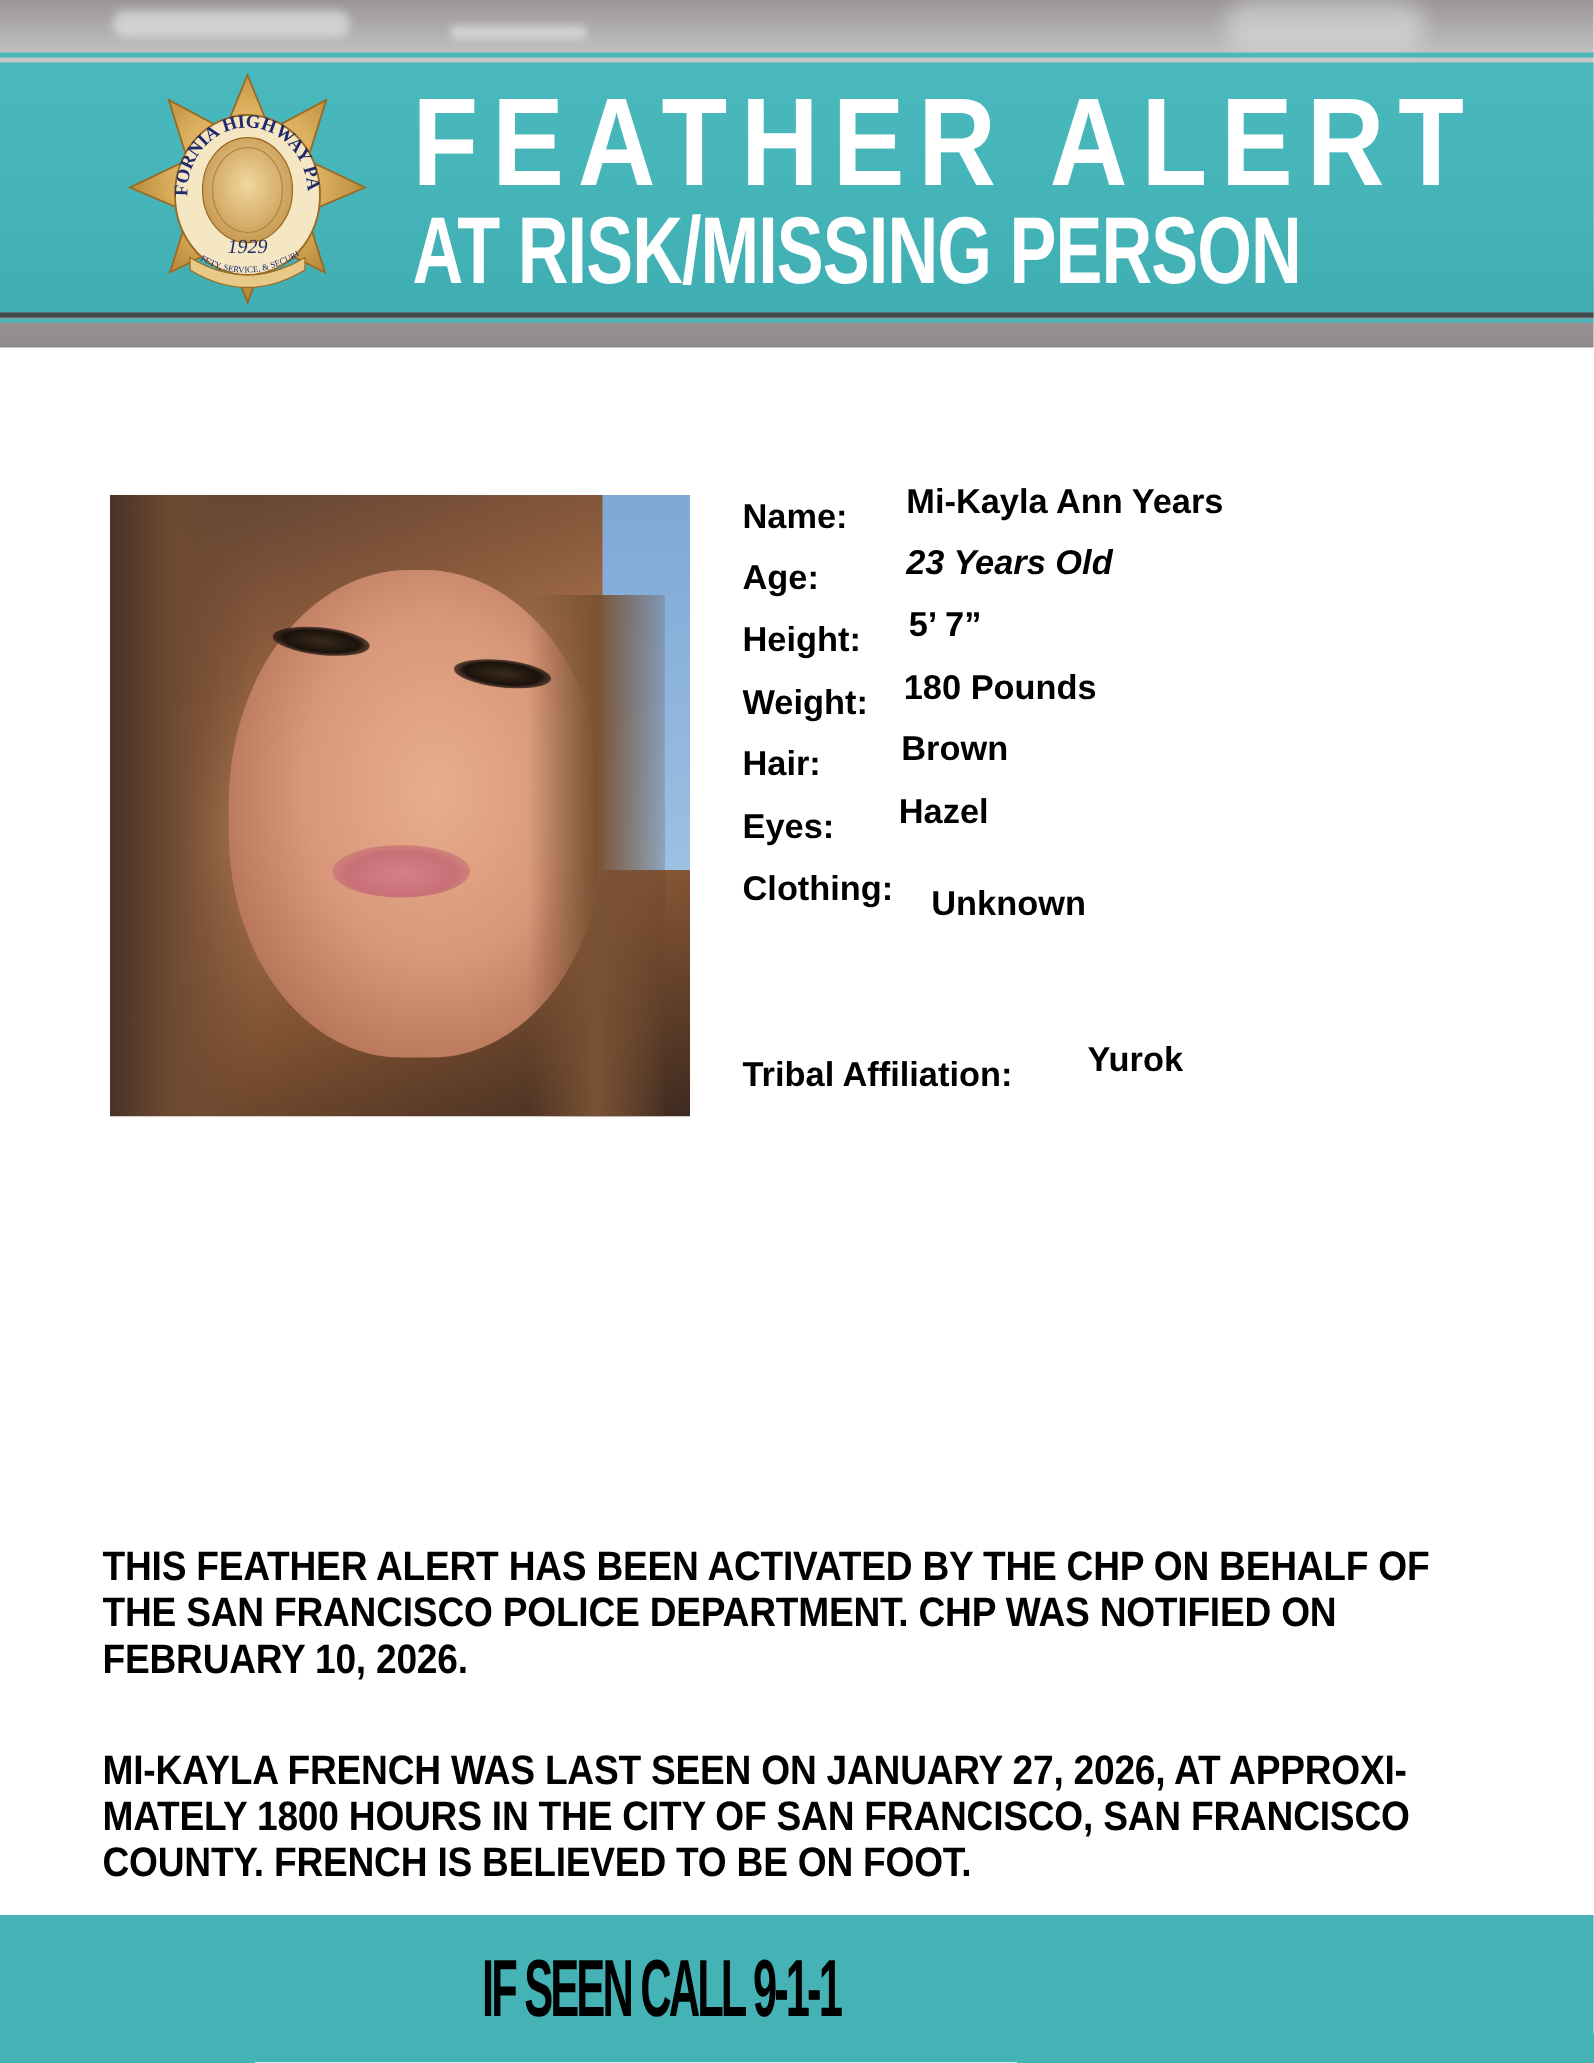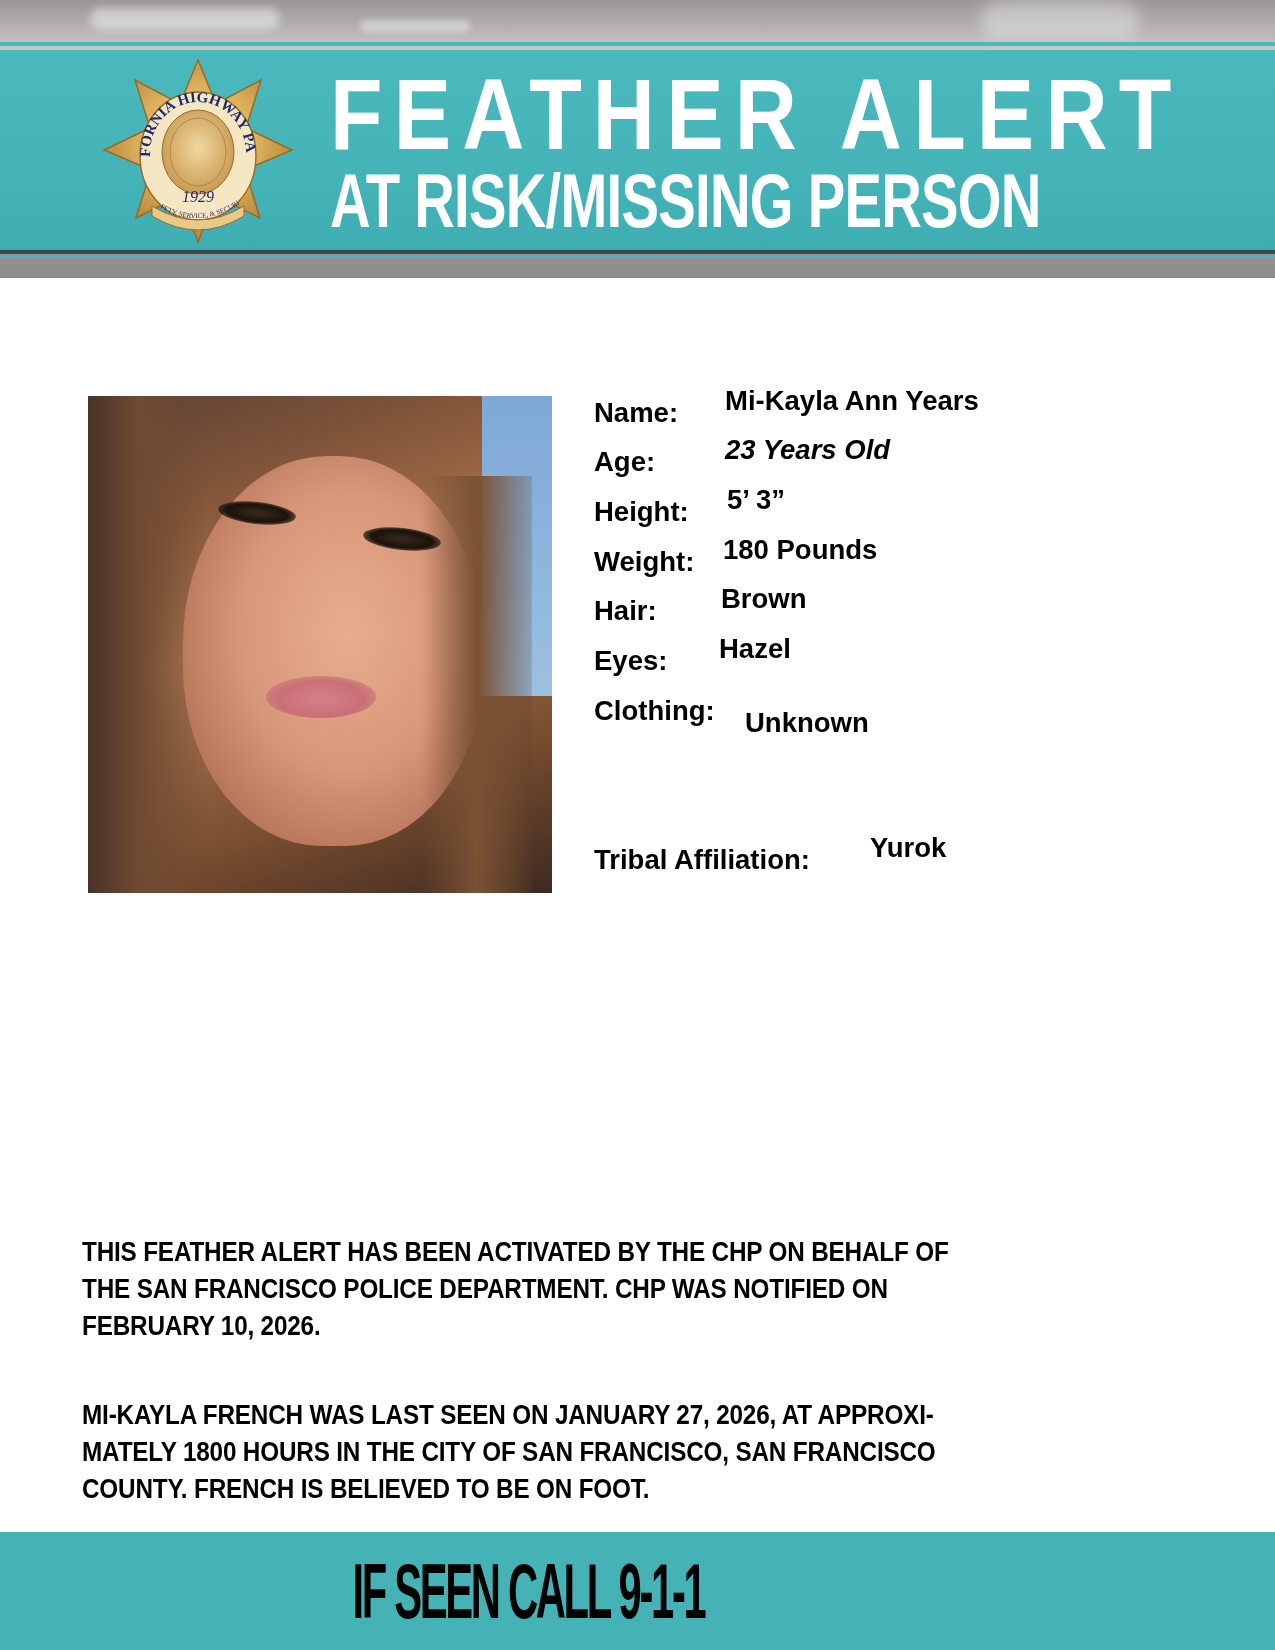--- a/index.html
+++ b/index.html
@@ -56,33 +56,33 @@
   .info-row {
     position:absolute; left:0; height:30px; white-space:nowrap;
     font-weight:700; font-size:27.5px; line-height:30px; color:#000;
   }
   .info-row .lbl, .info-row .val { position:absolute; top:0; }
   .info-row .lbl { left:0;margin-top:12px; }
 
   
   .para {
     position:absolute; left:82px; width:1100px;
-    font-weight:700; font-size:27px; line-height:37px; color:#000;
+    font-weight:700; font-size:33px; line-height:37px; color:#000;
     letter-spacing:-0.2px;
   }
   .para .line { display:block; white-space:nowrap; transform: scaleX(0.90); transform-origin:left center; }
 
   
   .footer {
     position:absolute; left:0; top:1532px; width:1275px; height:118px;
     background:#45b2b6;
   }
   .footer-text {
     position:absolute; left:0; top:0; width:1057px; height:118px;
-    text-align:center; font-weight:700; font-size:72px; line-height:118px; color:#000;
+    text-align:center; font-weight:700; font-size:60px; line-height:118px; color:#000;
     letter-spacing:-4px;
   }
   .footer-text span { display:inline-block; transform: scaleX(0.58) scaleY(1.08); transform-origin:center center; }
 </style>
 </head>
 <body>
 
 <div class="header-bg">
   <div class="blur1"></div>
   <div class="blur2"></div>
@@ -142,21 +142,21 @@
   <div class="info-row" style="top:0px;">
     <span class="lbl">Name:</span>
     <span class="val" style="left:131px;">Mi-Kayla Ann Years</span>
   </div>
   <div class="info-row" style="top:49px;">
     <span class="lbl">Age:</span>
     <span class="val" style="left:131px;font-style:italic;">23 Years Old</span>
   </div>
   <div class="info-row" style="top:99px;">
     <span class="lbl">Height:</span>
-    <span class="val" style="left:133px;">5’ 3”</span>
+    <span class="val" style="left:133px;">5’ 7”</span>
   </div>
   <div class="info-row" style="top:149px;">
     <span class="lbl">Weight:</span>
     <span class="val" style="left:129px;">180 Pounds</span>
   </div>
   <div class="info-row" style="top:198px;">
     <span class="lbl">Hair:</span>
     <span class="val" style="left:127px;">Brown</span>
   </div>
   <div class="info-row" style="top:248px;">

